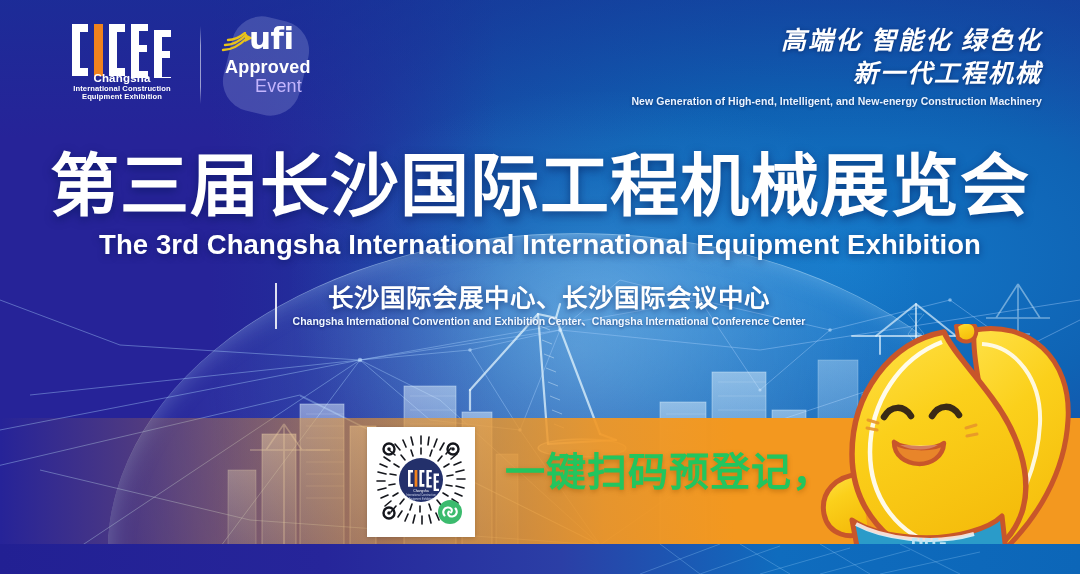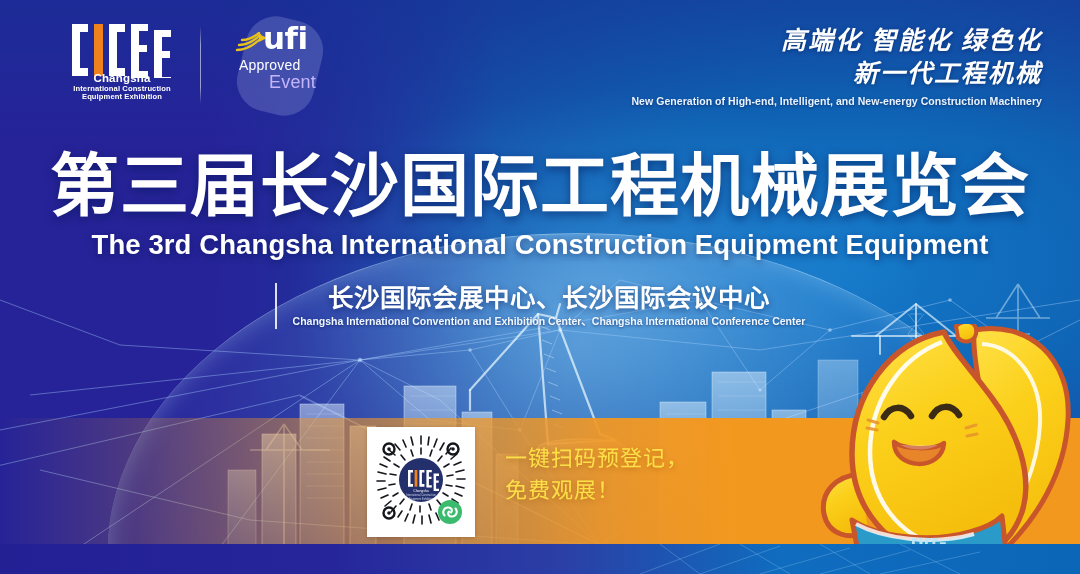--- a/index.html
+++ b/index.html
@@ -60,36 +60,36 @@
     text-align:center;color:#fff;line-height:1.12;
   }
   .cicee-sub .l1{font-size:11.5px;font-weight:700;letter-spacing:.2px;}
   .cicee-sub .l2,.cicee-sub .l3{font-size:7.6px;font-weight:700;letter-spacing:.1px;}
 
   .logo-divider{
     width:1px;height:78px;margin-top:4px;
     background:linear-gradient(180deg,rgba(255,255,255,0) 0%,rgba(255,255,255,.55) 25%,rgba(255,255,255,.55) 78%,rgba(255,255,255,0) 100%);
   }
 
-  .ufi-logo{position:relative;width:106px;height:88px;margin-left:16px;}
+  .ufi-logo{position:relative;width:106px;height:88px;margin-left:2px;}
   .ufi-badge{
     position:absolute;left:6px;top:-4px;width:78px;height:96px;
     background:rgba(150,160,220,.30);
     border-radius:30px 30px 30px 30px;
     transform:rotate(14deg);
   }
   .ufi-text{position:absolute;left:0;top:2px;width:106px;}
   .ufi-word{position:relative;height:34px;}
   .ufi-word .swoosh{position:absolute;left:0;top:8px;}
   .ufi-word .word{
     position:absolute;left:28px;top:-4px;
     color:#fff;font-size:31px;font-weight:700;letter-spacing:-.5px;
     font-family:"DejaVu Sans",sans-serif;
   }
-  .ufi-l2{color:#fff;font-size:14px;font-weight:400;letter-spacing:.2px;margin-left:4px;line-height:1.05;}
+  .ufi-l2{color:#fff;font-size:18px;font-weight:700;letter-spacing:.2px;margin-left:4px;line-height:1.05;}
   .ufi-l3{color:#c4b5fd;font-size:18px;font-weight:400;letter-spacing:.2px;margin-left:34px;line-height:1.05;}
 
   
   .slogan{position:absolute;right:38px;top:24px;text-align:right;}
   .slogan-cn{
     color:#fff;font-size:25px;font-weight:700;font-style:italic;
     letter-spacing:2px;line-height:1.32;
     text-shadow:0 1px 4px rgba(0,20,70,.5);
     white-space:nowrap;
   }
@@ -149,21 +149,21 @@
        #f3981f 100%);
   }
   .qr-box{
     position:absolute;left:367px;top:427px;
     width:108px;height:110px;background:#fff;
     padding:0;box-shadow:0 1px 4px rgba(0,0,0,.18);
   }
   .qr-box svg{display:block;}
   .cta-text{
     position:absolute;left:505px;top:443px;
-    color:#fde047;font-size:22px;font-weight:400;line-height:1.45;
+    color:#22c55e;font-size:40px;font-weight:700;line-height:1.45;
     letter-spacing:1px;
     text-shadow:0 2px 5px rgba(150,80,0,.45);
   }
 
   
   .mascot{position:absolute;right:-6px;bottom:0;width:270px;height:250px;}
   .mascot svg{display:block;}
 
   
   .bottom-strip{
@@ -332,21 +332,21 @@
   </div>
 
   <div class="slogan">
     <div class="slogan-cn">高端化 智能化 绿色化</div>
     <div class="slogan-cn">新一代工程机械</div>
     <div class="slogan-en">New Generation of High-end, Intelligent, and New-energy Construction Machinery</div>
   </div>
 
   <div class="title-block">
     <div class="title-cn">第三届长沙国际工程机械展览会</div>
-    <div class="title-en">The 3rd Changsha International Construction Equipment Equipment</div>
+    <div class="title-en">The 3rd Changsha International International Equipment Exhibition</div>
   </div>
 
   <div class="datebar">
     <div class="date-divider"></div>
     <div class="venue">
       <div class="venue-cn">长沙国际会展中心、长沙国际会议中心</div>
       <div class="venue-en">Changsha International Convention and Exhibition Center、Changsha International Conference Center</div>
     </div>
   </div>
 
@@ -438,21 +438,20 @@
       <circle cx="83" cy="85" r="12" fill="#3bbb6e"></circle>
       <g fill="none" stroke="#ffffff" stroke-width="2.1" stroke-linecap="round">
         <path d="M77.5 88.5 C75 85.5 76.5 81 80.5 80.5 C84 80 86 83 84 85.5"></path>
         <path d="M88.5 81.5 C91 84.5 89.5 89 85.5 89.5 C82 90 80 87 82 84.5"></path>
       </g>
     </svg>
   </div>
 
   <div class="cta-text">
     <div>一键扫码预登记，</div>
-    <div>免费观展！</div>
   </div>
 
   <div class="mascot">
     <svg width="270" height="250" viewBox="0 0 270 250">
       <defs>
         <linearGradient id="flame" x1="0" y1="0" x2="0.4" y2="1">
           <stop offset="0%" stop-color="#ffe24a"></stop>
           <stop offset="45%" stop-color="#fbd01b"></stop>
           <stop offset="100%" stop-color="#f5bd0c"></stop>
         </linearGradient>

